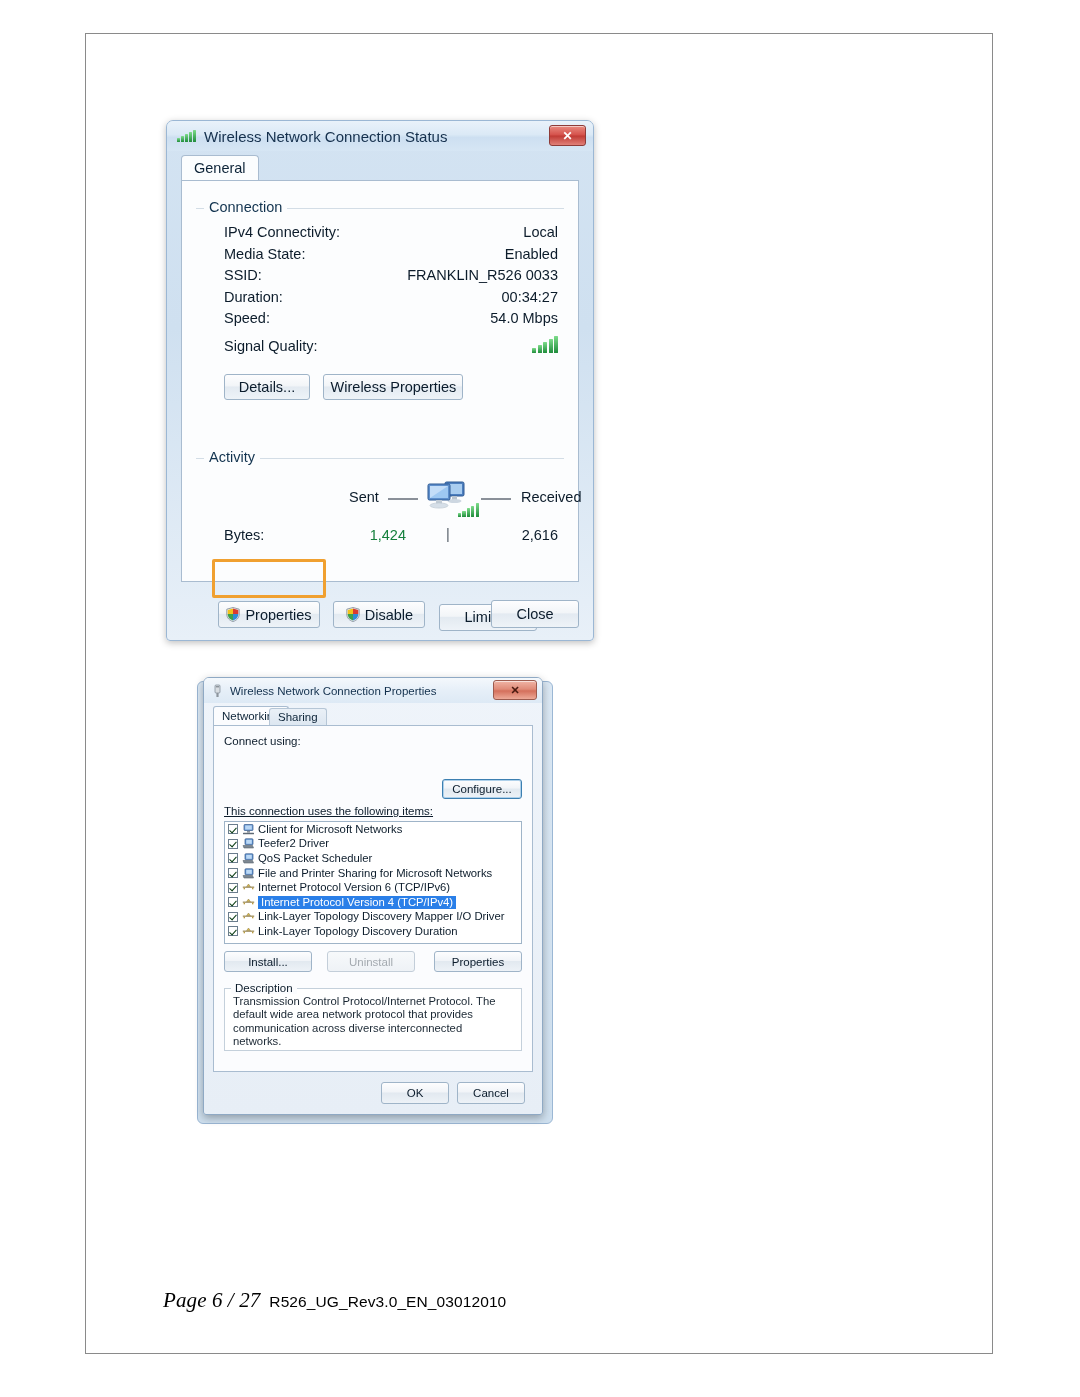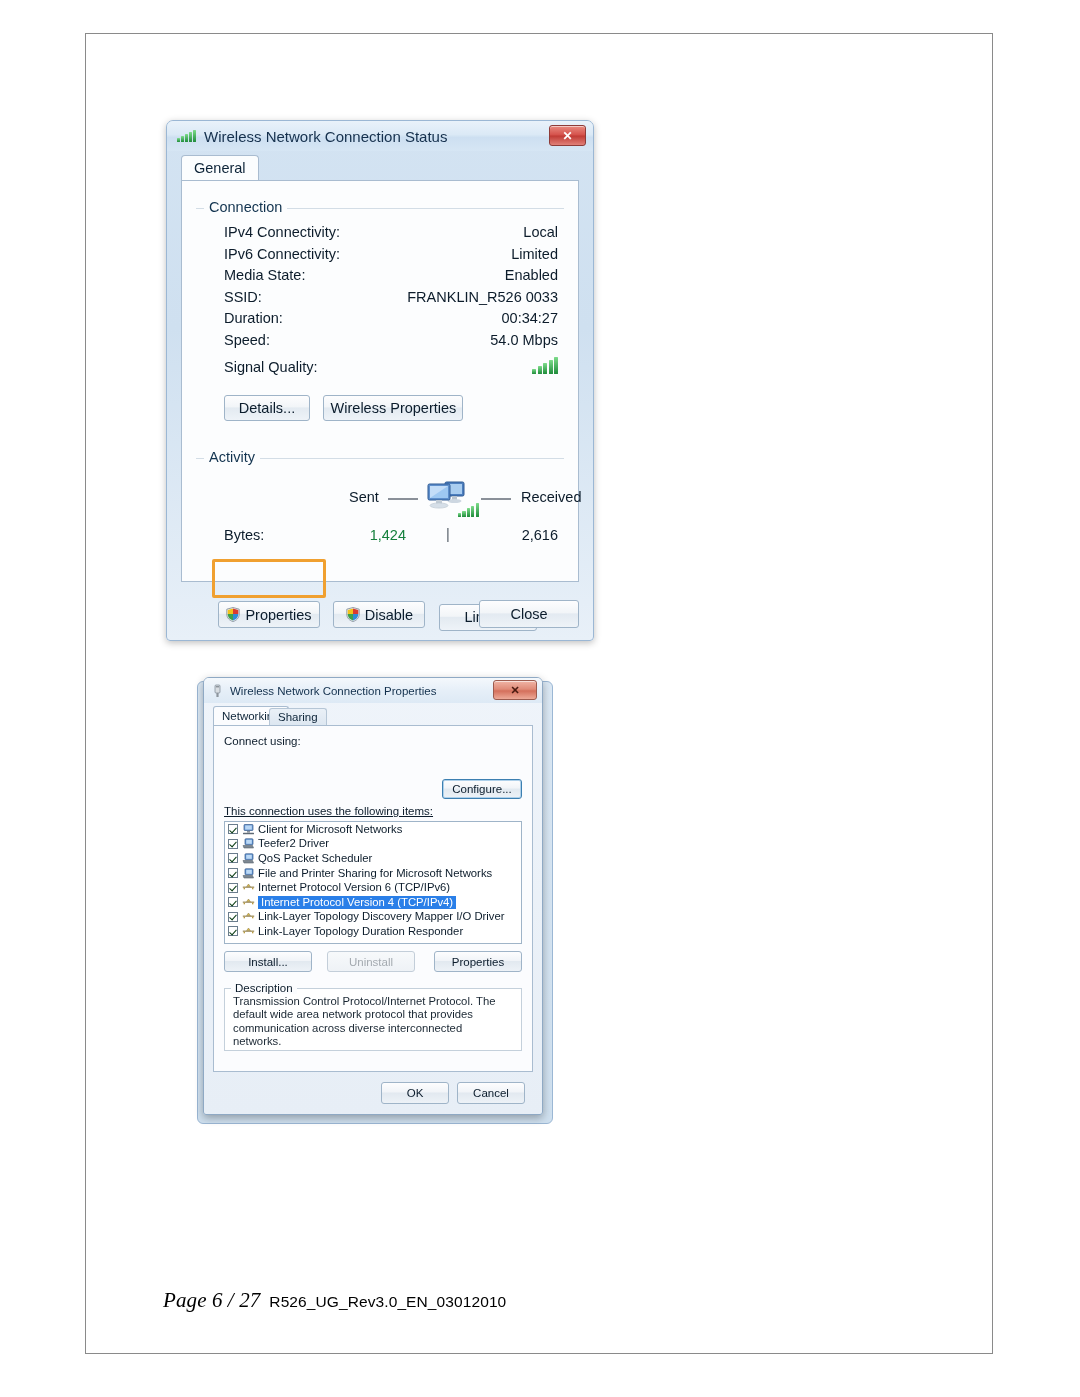--- a/index.html
+++ b/index.html
@@ -473,24 +473,20 @@
     <div class="tabpage">
 
       <div class="groupbox" style="left:14px; top:18px; right:14px; height:230px;">
         <div class="gb-line"></div>
         <div class="gb-label">Connection</div>
 
         <div style="position:absolute; left:0; right:0; top:25px;">
           <div class="kv-row">
             <span class="kv-key">IPv4 Connectivity:</span>
             <span class="kv-val">Local</span>
-          </div>
-          <div class="kv-row">
-            <span class="kv-key">IPv6 Connectivity:</span>
-            <span class="kv-val">Limited</span>
           </div>
           <div class="kv-row">
             <span class="kv-key">Media State:</span>
             <span class="kv-val">Enabled</span>
           </div>
           <div class="kv-row">
             <span class="kv-key">SSID:</span>
             <span class="kv-val">FRANKLIN_R526 0033</span>
           </div>
           <div class="kv-row">
@@ -585,21 +581,21 @@
             </svg>
             <span>Disable</span>
           </button>
           <button class="btn" style="width:98px; height:27px; margin-left:9px;">Limited</button>
         </div>
         <div class="highlight-box" style="left:16px; top:110px; width:114px; height:39px;"></div>
       </div>
 
     </div>
 
-    <button class="btn" style="position:absolute; right:0; bottom:0; width:100px; height:28px;">Close</button>
+    <button class="btn" style="position:absolute; right:0; bottom:0; width:88px; height:28px;">Close</button>
   </div>
 </div>
 
 <div class="bgwin"></div>
 
 <div class="dlg2">
   <div class="dlg2-titlebar">
     <svg width="11" height="14" viewBox="0 0 11 14" xmlns="http://www.w3.org/2000/svg">
       <rect x="3" y="1" width="5" height="8" rx="1" fill="#d8dde2" stroke="#7b8793" stroke-width="0.7"></rect>
       <rect x="4.4" y="9" width="2.2" height="4" fill="#8d959d"></rect>
@@ -701,21 +697,21 @@
         </div>
 
         <div class="litem">
           <span class="ckbox"></span>
           <svg class="licon" viewBox="0 0 13 11" xmlns="http://www.w3.org/2000/svg">
             <rect x="0.8" y="4.6" width="11.4" height="1.1" fill="#8d7a45"></rect>
             <path d="M6.5 2 L8.4 4.6 L4.6 4.6 Z" fill="#d8b84a" stroke="#8d7a45" stroke-width="0.5"></path>
             <rect x="1.6" y="5.7" width="1.4" height="1.6" fill="#b89b3f"></rect>
             <rect x="10" y="5.7" width="1.4" height="1.6" fill="#b89b3f"></rect>
           </svg>
-          <span class="ltext">Link-Layer Topology Duration Responder</span>
+          <span class="ltext">Link-Layer Topology Discovery Duration</span>
         </div>
       </div>
 
       <div style="position:absolute; left:10px; right:10px; top:225px; height:21px;">
         <button class="btn2" style="position:absolute; left:0; width:88px; height:21px;">Install...</button>
         <button class="btn2 disabled" style="position:absolute; left:103px; width:88px; height:21px;">Uninstall</button>
         <button class="btn2" style="position:absolute; right:0; width:88px; height:21px;">Properties</button>
       </div>
 
       <div class="descbox" style="left:10px; right:10px; top:262px; height:63px;">

